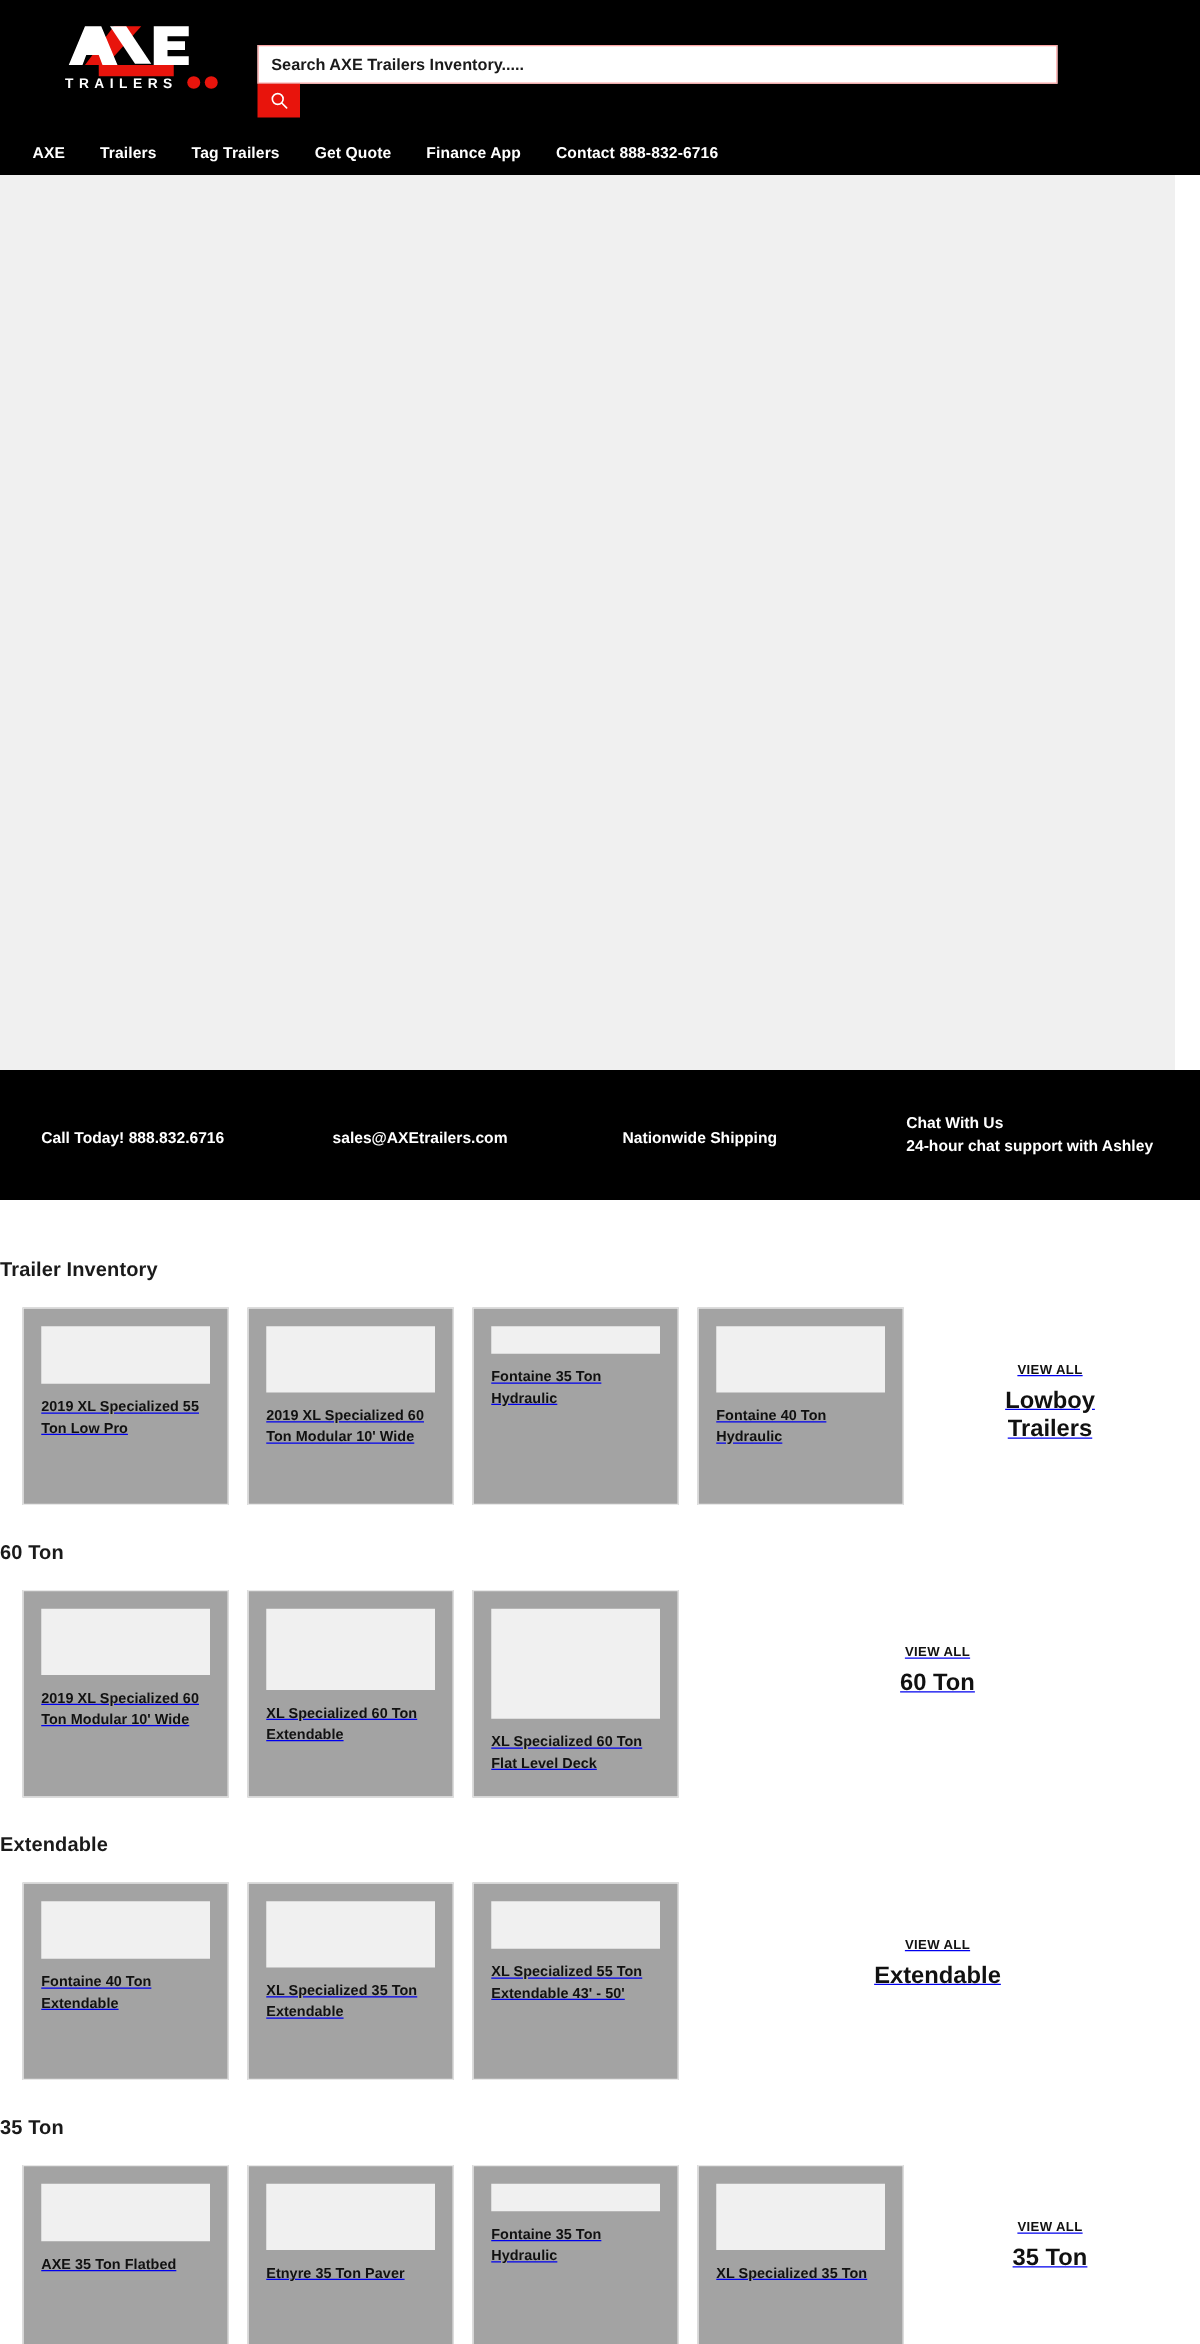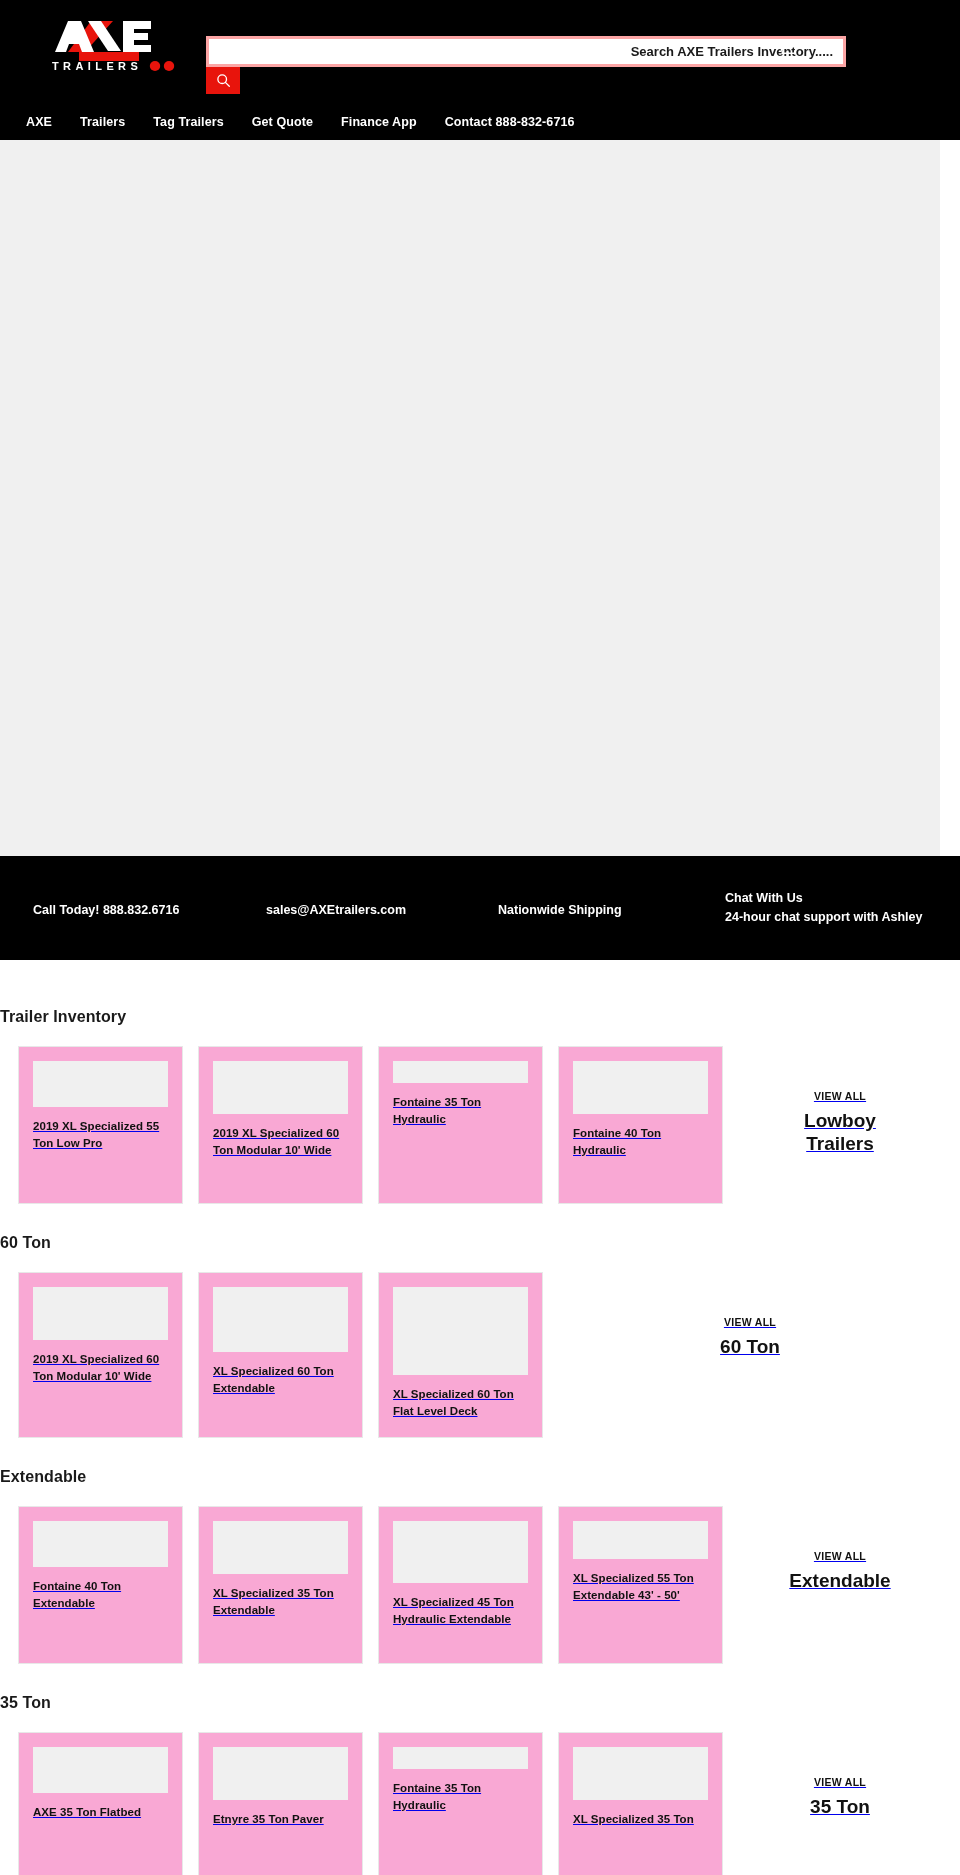--- a/index.html
+++ b/index.html
@@ -37,29 +37,28 @@
     left: 206px;
     top: 36px;
     width: 640px;
     height: 56px;
   }
   .search-input {
     display: block;
     width: 640px;
     height: 31px;
     background: #ffffff;
-    border: 3px solid #fca5a5;
+    border: 1px solid #fca5a5;
     border-radius: 0;
     font-family: "Liberation Sans", sans-serif;
     font-size: 13px;
     font-weight: 400;
     color: #1a1a1a;
     padding: 0 10px;
     outline: none;
-    text-align: right;
   }
   .search-input::placeholder { color: #1a1a1a; opacity: 1; font-weight: 700; }
   .search-btn {
     position: absolute;
     left: 0;
     top: 31px;
     width: 34px;
     height: 27px;
     background: #e8140c;
     border: none;
@@ -145,21 +144,21 @@
   }
   .section-row {
     display: flex;
     padding: 0 18px 0 18px;
     gap: 15px;
     align-items: stretch;
   }
   .card {
     width: 165px;
     min-height: 158px;
-    background: #f9a8d4;
+    background: #a3a3a3;
     border: 1px solid #e8e8e8;
     padding: 14px 14px 18px 14px;
     display: flex;
     flex-direction: column;
     cursor: pointer;
     flex: 0 0 165px;
   }
   .card-img {
     background: #f0f0f0;
     width: 100%;
@@ -327,24 +326,20 @@
     <div class="section-row">
       <a class="card" href="#">
         <span class="card-img" style="height:46px"></span>
         <span class="card-title">Fontaine 40 Ton Extendable</span>
       </a>
       <a class="card" href="#">
         <span class="card-img" style="height:53px"></span>
         <span class="card-title">XL Specialized 35 Ton Extendable</span>
       </a>
       <a class="card" href="#">
-        <span class="card-img" style="height:62px"></span>
-        <span class="card-title">XL Specialized 45 Ton Hydraulic Extendable</span>
-      </a>
-      <a class="card" href="#">
         <span class="card-img" style="height:38px"></span>
         <span class="card-title">XL Specialized 55 Ton Extendable 43' - 50'</span>
       </a>
       <a class="viewall" href="#">
         <span class="viewall-label">VIEW ALL</span>
         <span class="viewall-name">Extendable</span>
       </a>
     </div>
   </section>
 

